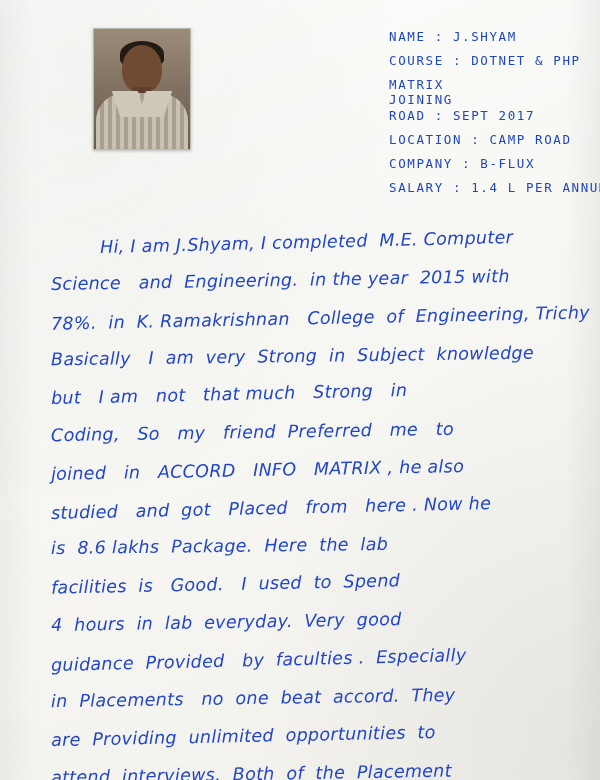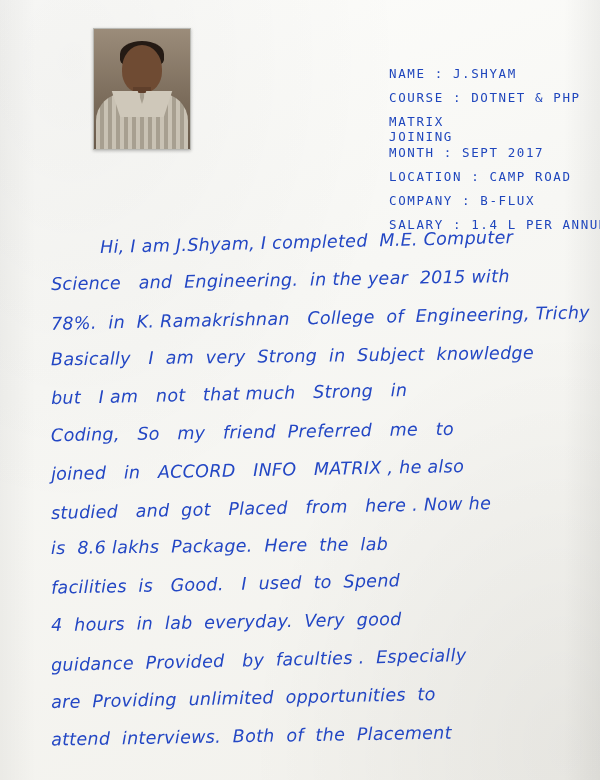--- a/index.html
+++ b/index.html
@@ -99,21 +99,20 @@
   }
   .photo .collarL { left: 50%; margin-left: -26px; transform: skewX(18deg); }
   .photo .collarR { left: 50%; margin-left: 0px; transform: skewX(-18deg); }
 
   
   .header-block {
     position: absolute;
     left: 389px;
     top: 30px;
     width: 205px;
-    margin-top: 37px;
   }
   .hdr-line {
     font-size: 12.5px;
     line-height: 1.05;
     letter-spacing: 1.6px;
     color: #1f46bd;
     font-family: "DejaVu Sans Mono", monospace;
     white-space: pre;
   }
   .hdr-row { margin-bottom: 11px; }
@@ -182,21 +181,21 @@
     <div class="hdr-row">
       <div class="hdr-line"><span>COURSE :</span> <span>DOTNET &amp; PHP</span></div>
     </div>
     <div class="hdr-row tight">
       <div class="hdr-line">MATRIX</div>
     </div>
     <div class="hdr-row tight">
       <div class="hdr-line">JOINING</div>
     </div>
     <div class="hdr-row">
-      <div class="hdr-line"><span>MONTH :</span> <span>SEPT 2017</span></div>
+      <div class="hdr-line"><span>ROAD :</span> <span>SEPT 2017</span></div>
     </div>
     <div class="hdr-row">
       <div class="hdr-line"><span>LOCATION :</span> <span>CAMP ROAD</span></div>
     </div>
     <div class="hdr-row">
       <div class="hdr-line"><span>COMPANY :</span> <span>B-FLUX</span></div>
     </div>
     <div class="hdr-row">
       <div class="hdr-line"><span>SALARY :</span> <span>1.4 L PER ANNUM</span></div>
     </div>
@@ -208,18 +207,19 @@
     <div class="line l2 indent-0"><span class="t">78%.  in  K. Ramakrishnan   College  of  Engineering, Trichy</span></div>
     <div class="line l3 indent-0"><span class="t">Basically   I  am  very  Strong  in  Subject  knowledge</span></div>
     <div class="line l4 indent-0"><span class="t">but   I am   not   that much   Strong   in</span></div>
     <div class="line l5 indent-0"><span class="t">Coding,   So   my   friend  Preferred   me   to</span></div>
     <div class="line l6 indent-0"><span class="t">joined   in   ACCORD   INFO   MATRIX , he also</span></div>
     <div class="line l7 indent-0"><span class="t">studied   and  got   Placed   from   here . Now he</span></div>
     <div class="line l8 indent-0"><span class="t">is  8.6 lakhs  Package.  Here  the  lab</span></div>
     <div class="line l9 indent-0"><span class="t">facilities  is   Good.   I  used  to  Spend</span></div>
     <div class="line l10 indent-0"><span class="t">4  hours  in  lab  everyday.  Very  good</span></div>
     <div class="line l11 indent-0"><span class="t">guidance  Provided   by  faculties .  Especially</span></div>
+    <div class="line l12 indent-0"><span class="t">in  Placements   no  one  beat  accord.  They</span></div>
     <div class="line l13 indent-0"><span class="t">are  Providing  unlimited  opportunities  to</span></div>
     <div class="line l14 indent-0"><span class="t">attend  interviews.  Both  of  the  Placement</span></div>
 
   </div>
 
 </div>
 
 </body></html>

